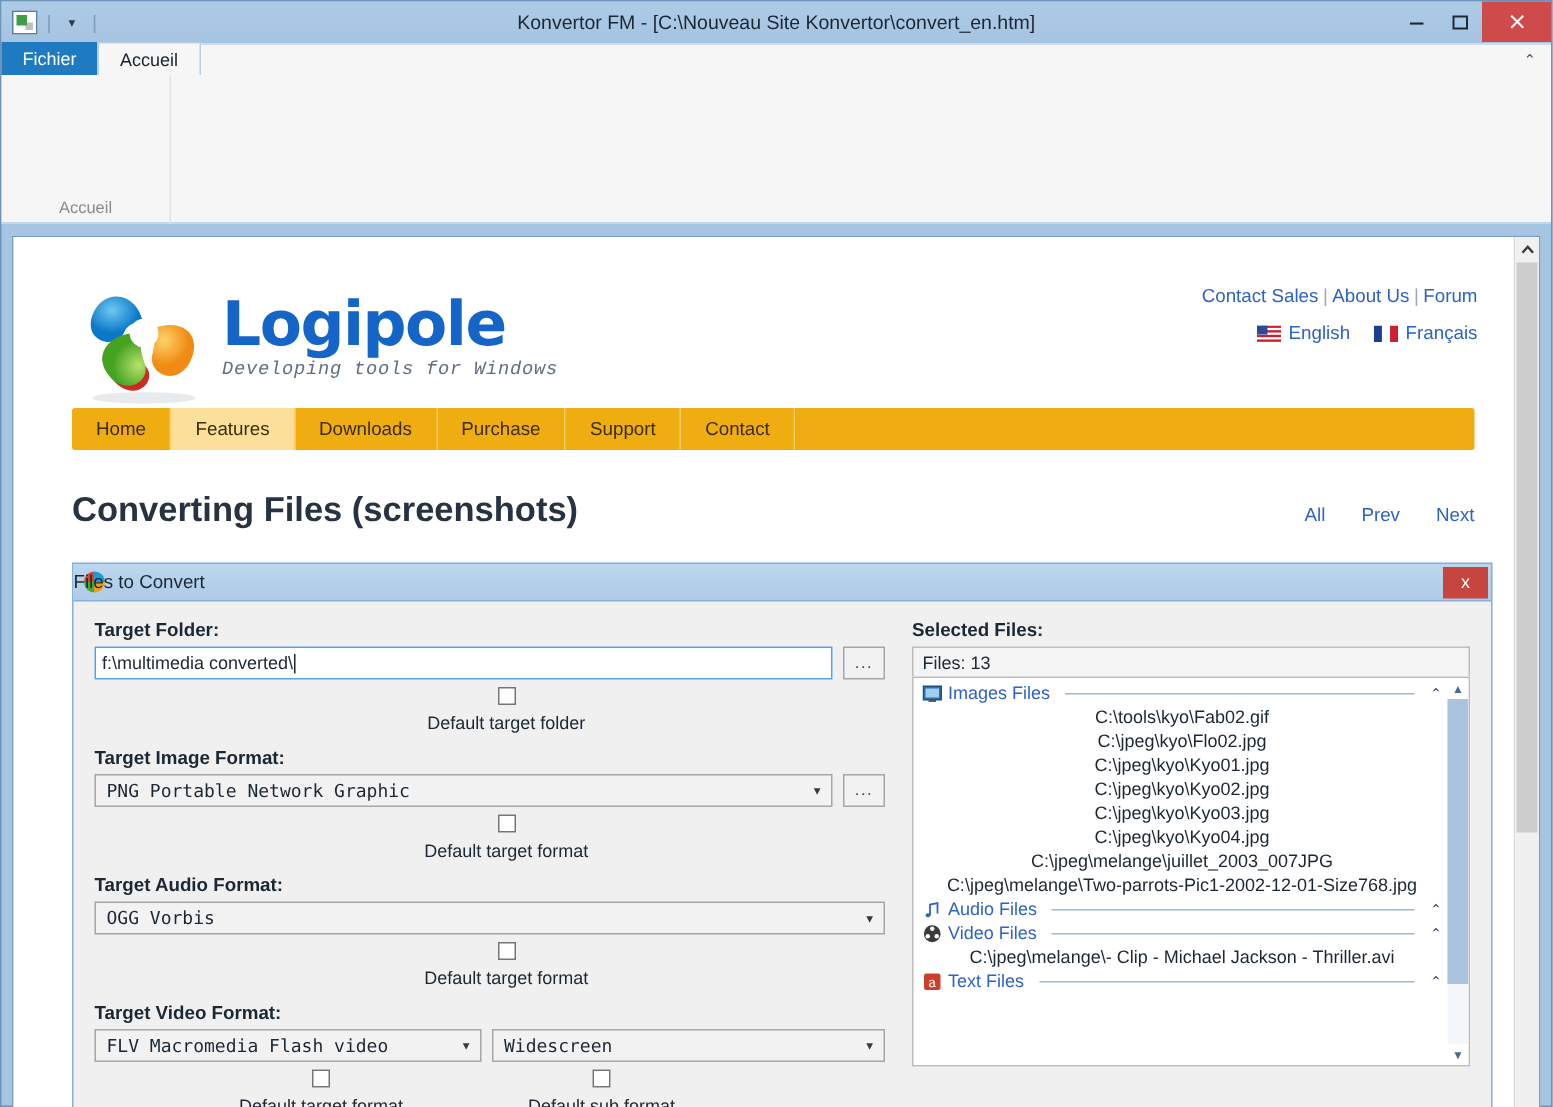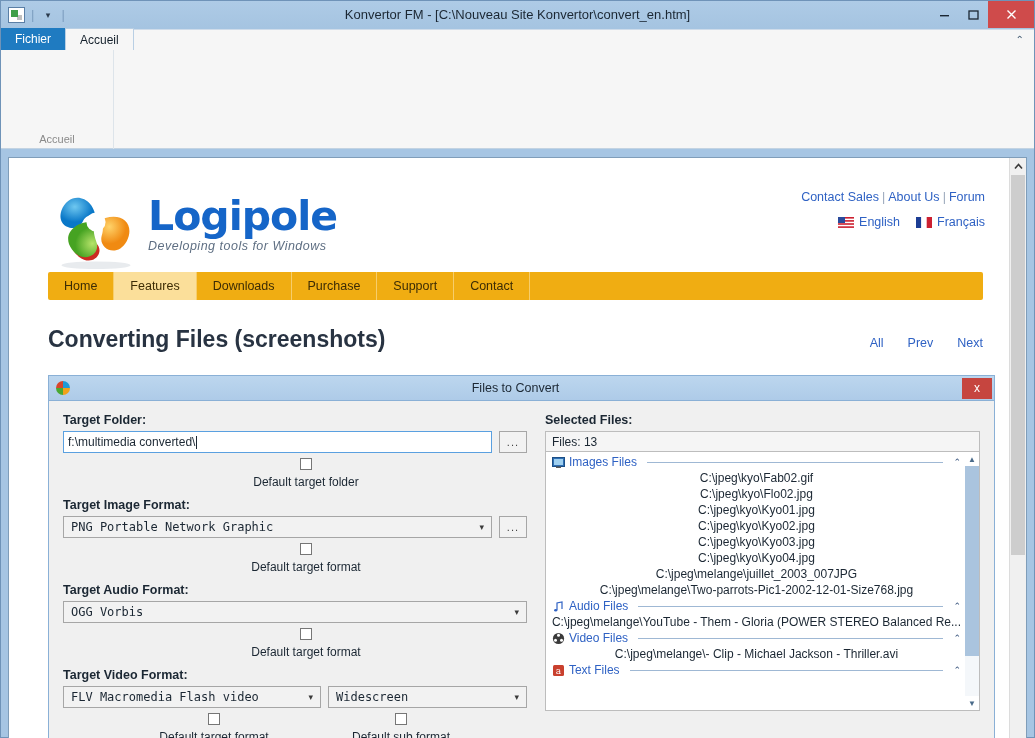--- a/index.html
+++ b/index.html
@@ -127,21 +127,21 @@
   .page { padding: 18px 24px 0 39px; position: relative; }
   .page-head { display: flex; align-items: flex-start; }
   .logo-block { display: flex; align-items: center; }
   .logo-mark { width: 96px; height: 96px; position: relative; flex: 0 0 auto; }
   .logo-text { margin-left: 4px; }
   .logo-word {
     font-family: "DejaVu Sans", sans-serif; font-weight: bold;
     font-size: 41px; color: #1565c8; letter-spacing: -1px; line-height: 1;
   }
   .logo-tag {
-    font-family: Liberation Sans, sans-serif; font-style: italic;
+    font-family: Liberation Mono, monospace; font-style: italic;
     font-size: 12.5px; color: #5f6f83; margin-top: 2px; letter-spacing: .5px;
   }
   .head-right { margin-left: auto; text-align: right; padding-top: 14px; }
   .toplinks { font-size: 12.5px; color: #2f62c4; }
   .toplinks a { color: #2f62c4; text-decoration: none; }
   .toplinks .sep { color: #9aa7bb; margin: 0 3px; }
   .langrow {
     margin-top: 11px; font-size: 12.5px; color: #2f62c4;
     display: flex; justify-content: flex-end; align-items: center; gap: 16px;
   }
@@ -175,21 +175,21 @@
   .shot-title {
     height: 25px; background: linear-gradient(to bottom,#bcd6ee,#aecbe8);
     display: flex; align-items: center; position: relative;
     border-bottom: 1px solid #8ab0d6;
   }
   .shot-title .ic {
     width: 14px; height: 14px; margin-left: 7px; border-radius: 50%;
     background: conic-gradient(#1f9ad6 0 25%, #f0a11a 0 50%, #4aa832 0 75%, #d8452b 0 100%);
   }
   .shot-title .txt {
-    position: absolute; left: 0; right: 12px; text-align: center;
+    position: absolute; left: 0; right: 12px; text-align: left;
     font-size: 12.5px; color: #1b2733;
   }
   .shot-close {
     margin-left: auto; width: 30px; height: 21px; margin-right: 2px;
     background: #c6453f; color: #fff; font-size: 12px;
     display: flex; align-items: center; justify-content: center;
   }
   .shot-body { display: flex; padding: 12px 14px 0 14px; gap: 18px; }
   .col-left { width: 527px; }
   .col-right { flex: 1; }
@@ -482,39 +482,38 @@
                     <div class="grp">
                       <svg class="gi" viewBox="0 0 13 13">
                         <rect x="0.5" y="1.5" width="12" height="9" fill="#2f6fb4" stroke="#1b4f86"></rect>
                         <rect x="2" y="3" width="9" height="6" fill="#9fd0f0"></rect>
                         <rect x="4" y="10.5" width="5" height="1.5" fill="#5a5a5a"></rect>
                       </svg>
                       <span>Images Files</span>
                       <span class="line"></span>
                       <span class="chev">⌃</span>
                     </div>
-                    <div class="fitem">C:\jpeg\kyo\Fab02.gif</div>
+                    <div class="fitem">C:\tools\kyo\Fab02.gif</div>
                     <div class="fitem">C:\jpeg\kyo\Flo02.jpg</div>
                     <div class="fitem">C:\jpeg\kyo\Kyo01.jpg</div>
                     <div class="fitem">C:\jpeg\kyo\Kyo02.jpg</div>
                     <div class="fitem">C:\jpeg\kyo\Kyo03.jpg</div>
                     <div class="fitem">C:\jpeg\kyo\Kyo04.jpg</div>
                     <div class="fitem">C:\jpeg\melange\juillet_2003_007JPG</div>
                     <div class="fitem">C:\jpeg\melange\Two-parrots-Pic1-2002-12-01-Size768.jpg</div>
 
                     <div class="grp">
                       <svg class="gi" viewBox="0 0 13 13">
                         <path d="M5 10 V3 L10 2 V9" stroke="#2f62c4" stroke-width="1.2" fill="none"></path>
                         <ellipse cx="3.7" cy="10.2" rx="1.6" ry="1.3" fill="#2f62c4"></ellipse>
                       </svg>
                       <span>Audio Files</span>
                       <span class="line"></span>
                       <span class="chev">⌃</span>
                     </div>
-                    <div class="fitem">C:\jpeg\melange\YouTube - Them - Gloria (POWER STEREO Balanced Re...</div>
 
                     <div class="grp">
                       <svg class="gi" viewBox="0 0 13 13">
                         <circle cx="6.5" cy="6.5" r="5.6" fill="#3b3b3b"></circle>
                         <circle cx="6.5" cy="3.2" r="1.5" fill="#ffffff"></circle>
                         <circle cx="3.5" cy="8.2" r="1.5" fill="#ffffff"></circle>
                         <circle cx="9.5" cy="8.2" r="1.5" fill="#ffffff"></circle>
                       </svg>
                       <span>Video Files</span>
                       <span class="line"></span>

